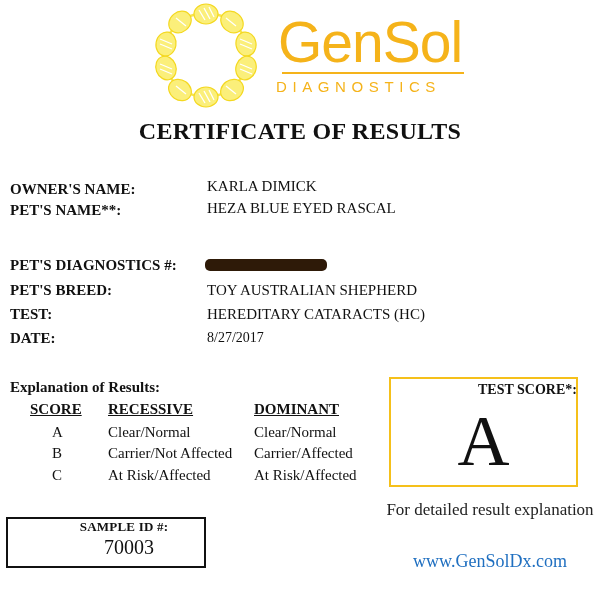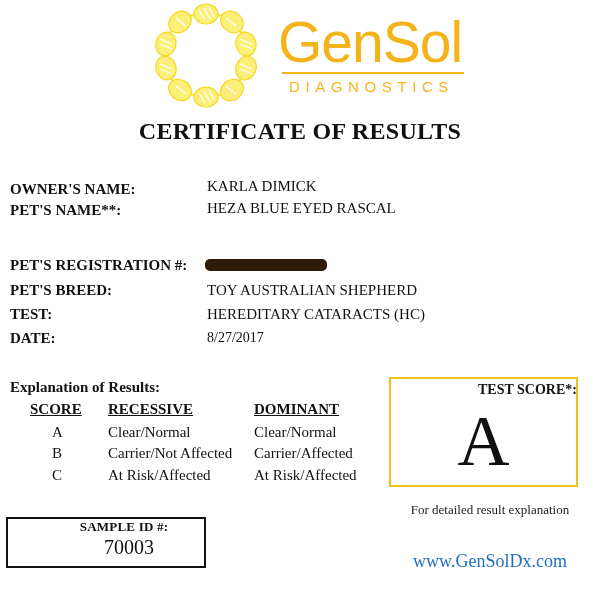--- a/index.html
+++ b/index.html
@@ -30,21 +30,21 @@
       letter-spacing: -1px;
       color: #F5B31A;
       font-weight: normal;
     }
     .logo-rule {
       left: 282px; top: 72px;
       width: 182px; height: 2px;
       background: #F5B31A;
     }
     .logo-sub {
-      left: 289px; top: 78px;
+      left: 276px; top: 78px;
       width: 184px;
       font-family: "Liberation Sans", "DejaVu Sans", sans-serif;
       font-size: 15px;
       letter-spacing: 5.6px;
       color: #F5B31A;
       line-height: 18px;
       white-space: nowrap;
     }
 
     .cert-title {
@@ -109,21 +109,21 @@
       left: 389px; top: 402px; width: 189px;
       text-align: center;
       font-size: 72px;
       line-height: 78px;
       color: #111;
     }
 
     .website-note {
       left: 380px; top: 502px; width: 220px;
       text-align: center;
-      font-size: 13px;
+      font-size: 17px;
       line-height: 16px;
       color: #222;
     }
     .website-link {
       left: 380px; top: 551px; width: 220px;
       text-align: center;
       font-size: 18px;
       color: #1f6fc0;
       text-decoration: none;
     }
@@ -193,21 +193,21 @@
 <div class="abs logo-sub">DIAGNOSTICS</div>
 
 <div class="abs cert-title">CERTIFICATE OF RESULTS</div>
 
 <div class="abs info-label" style="top:181px">OWNER'S NAME:</div>
 <div class="abs info-value" style="top:178px">KARLA DIMICK</div>
 
 <div class="abs info-label" style="top:202px">PET'S NAME**:</div>
 <div class="abs info-value" style="top:200px">HEZA BLUE EYED RASCAL</div>
 
-<div class="abs info-label" style="top:257px">PET'S REGISTRATION #:</div>
+<div class="abs info-label" style="top:257px">PET'S DIAGNOSTICS #:</div>
 <div class="abs redacted"></div>
 
 <div class="abs info-label" style="top:282px">PET'S BREED:</div>
 <div class="abs info-value" style="top:282px">TOY AUSTRALIAN SHEPHERD</div>
 
 <div class="abs info-label" style="top:306px">TEST:</div>
 <div class="abs info-value" style="top:306px">HEREDITARY CATARACTS (HC)</div>
 
 <div class="abs info-label" style="top:330px">DATE:</div>
 <div class="abs info-value" style="top:330px; font-size:14px;">8/27/2017</div>

